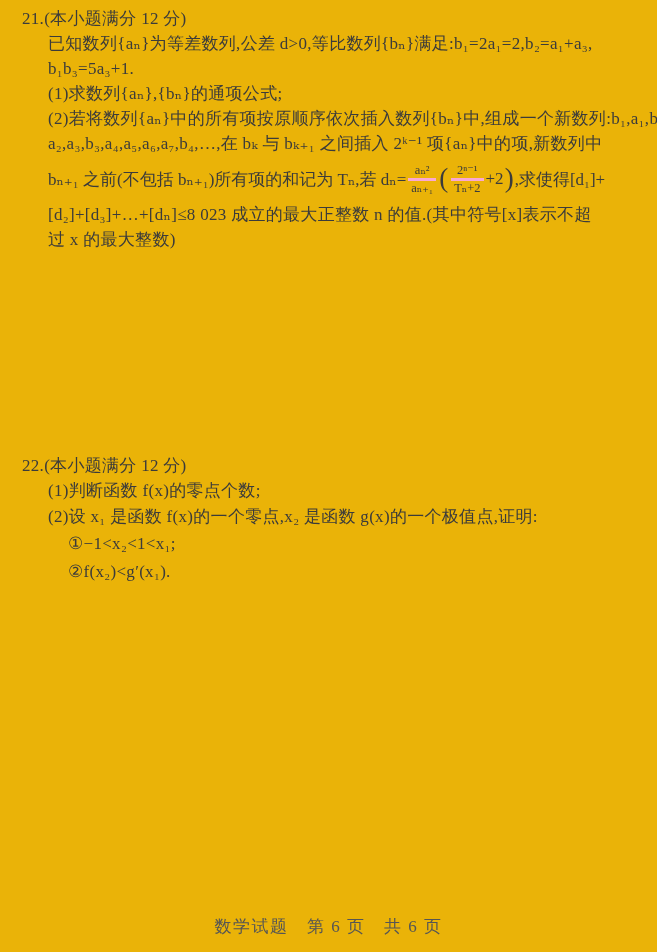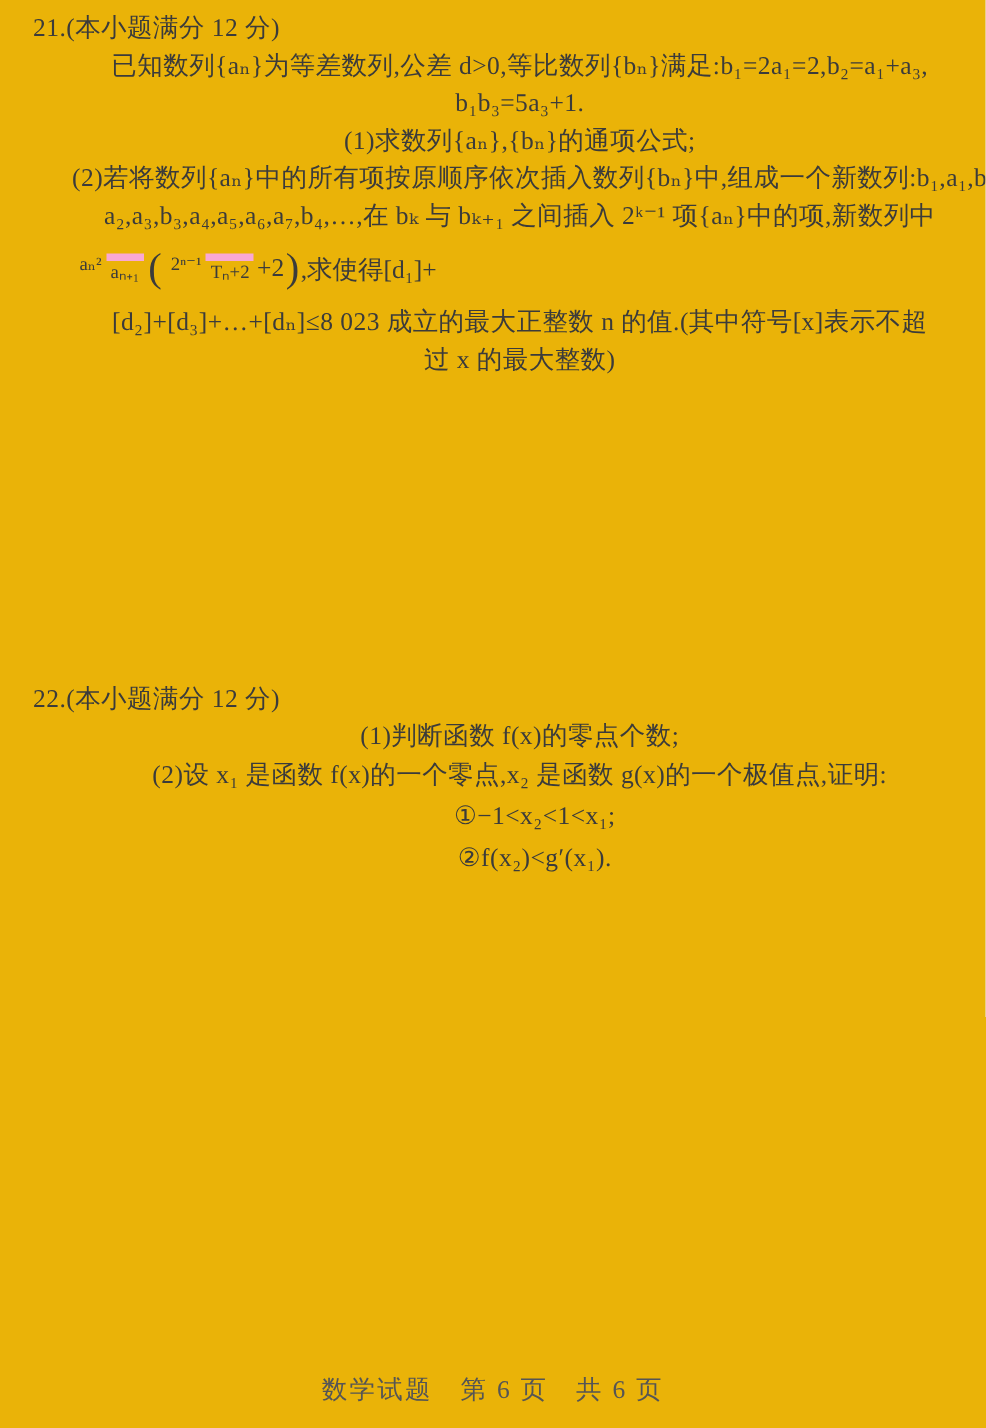--- a/index.html
+++ b/index.html
@@ -11,31 +11,31 @@
     font-family:"Liberation Serif","DejaVu Serif",serif;
     color:#3b3b3b;
     font-size:17px;
     overflow:hidden;
   }
   .problem{position:absolute;left:22px;right:12px;}
   #problem-21{top:6px;}
   #problem-22{top:453px;}
   .phead{line-height:25px;letter-spacing:0.3px;}
   .pbody{margin-left:26px;}
-  .line{line-height:25px;letter-spacing:0.3px;white-space:nowrap;text-align:center;}
+  .line{line-height:25px;letter-spacing:0.3px;white-space:nowrap;}
   .line.sp22{line-height:26px;}
   .tall{height:46px;display:flex;align-items:center;white-space:nowrap;}
   .indent2{margin-left:20px;line-height:28px;}
   .frac{
-    display:inline-flex;flex-direction:row;
+    display:inline-flex;flex-direction:column;
     text-align:center;vertical-align:middle;
     font-size:12.5px;line-height:1.2;margin:0 2px;
   }
   .frac .num{padding:0 3px;display:block;}
-  .frac .den{border-top:5px solid #f9a8d4;padding:0 3px;display:block;font-family:Liberation Serif, serif;}
+  .frac .den{border-top:3px solid #f9a8d4;padding:0 3px;display:block;}
   .bp{font-size:27px;font-weight:400;line-height:1;margin:0 1px;position:relative;top:-1px;}
   .footer{
     position:absolute;left:0;right:0;bottom:14px;
     text-align:center;
     font-size:17px;color:#555555;
     letter-spacing:1.5px;
   }
 </style>
 </head>
 <body>
@@ -44,20 +44,21 @@
 
   <div class="problem" id="problem-21">
     <div class="phead">21.(本小题满分 12 分)</div>
     <div class="pbody">
       <div class="line">已知数列{aₙ}为等差数列,公差 d&gt;0,等比数列{bₙ}满足:b₁=2a₁=2,b₂=a₁+a₃,</div>
       <div class="line">b₁b₃=5a₃+1.</div>
       <div class="line">(1)求数列{aₙ},{bₙ}的通项公式;</div>
       <div class="line">(2)若将数列{aₙ}中的所有项按原顺序依次插入数列{bₙ}中,组成一个新数列:b₁,a₁,b₂,</div>
       <div class="line">a₂,a₃,b₃,a₄,a₅,a₆,a₇,b₄,…,在 bₖ 与 bₖ₊₁ 之间插入 2ᵏ⁻¹ 项{aₙ}中的项,新数列中</div>
       <div class="tall">
+        <span>bₙ₊₁ 之前(不包括 bₙ₊₁)所有项的和记为 Tₙ,若 dₙ=</span>
         <span class="frac">
           <span class="num">aₙ²</span>
           <span class="den">aₙ₊₁</span>
         </span>
         <span class="bp">(</span>
         <span class="frac">
           <span class="num">2ⁿ⁻¹</span>
           <span class="den">Tₙ+2</span>
         </span>
         <span>+2</span>

